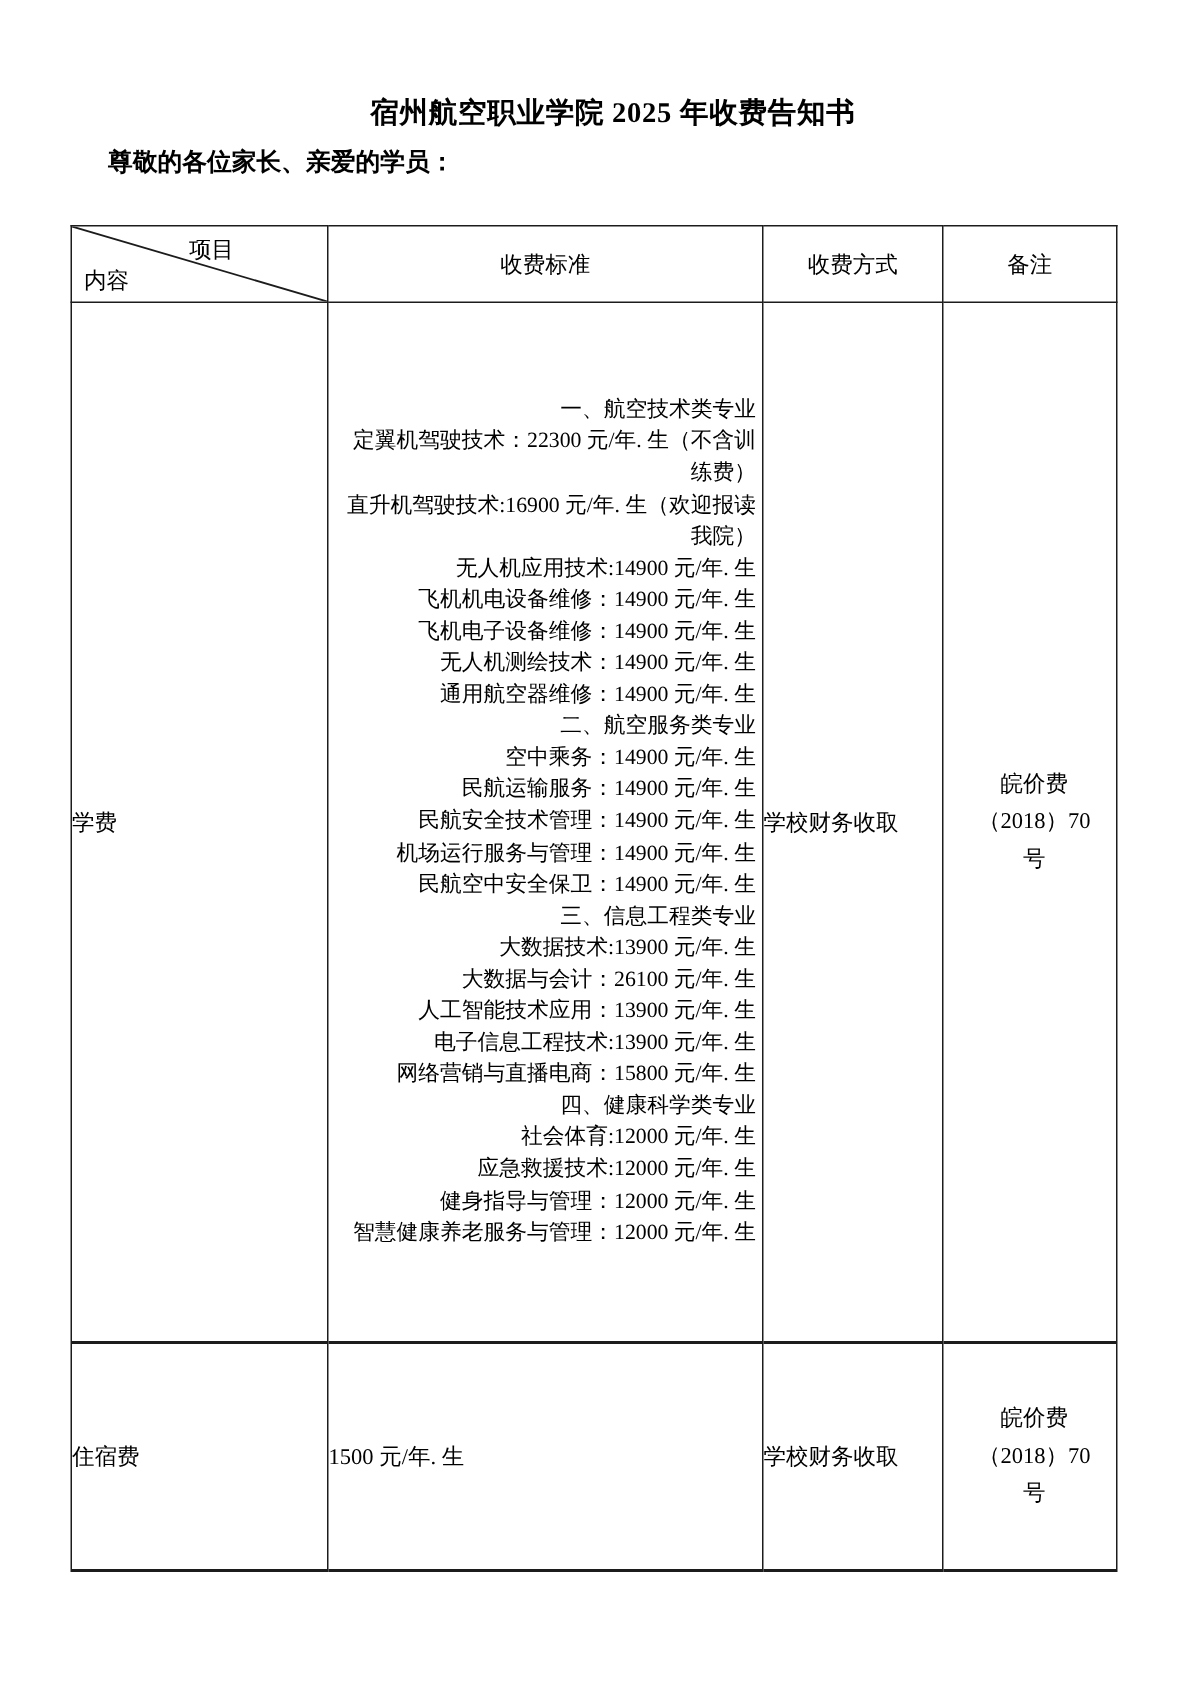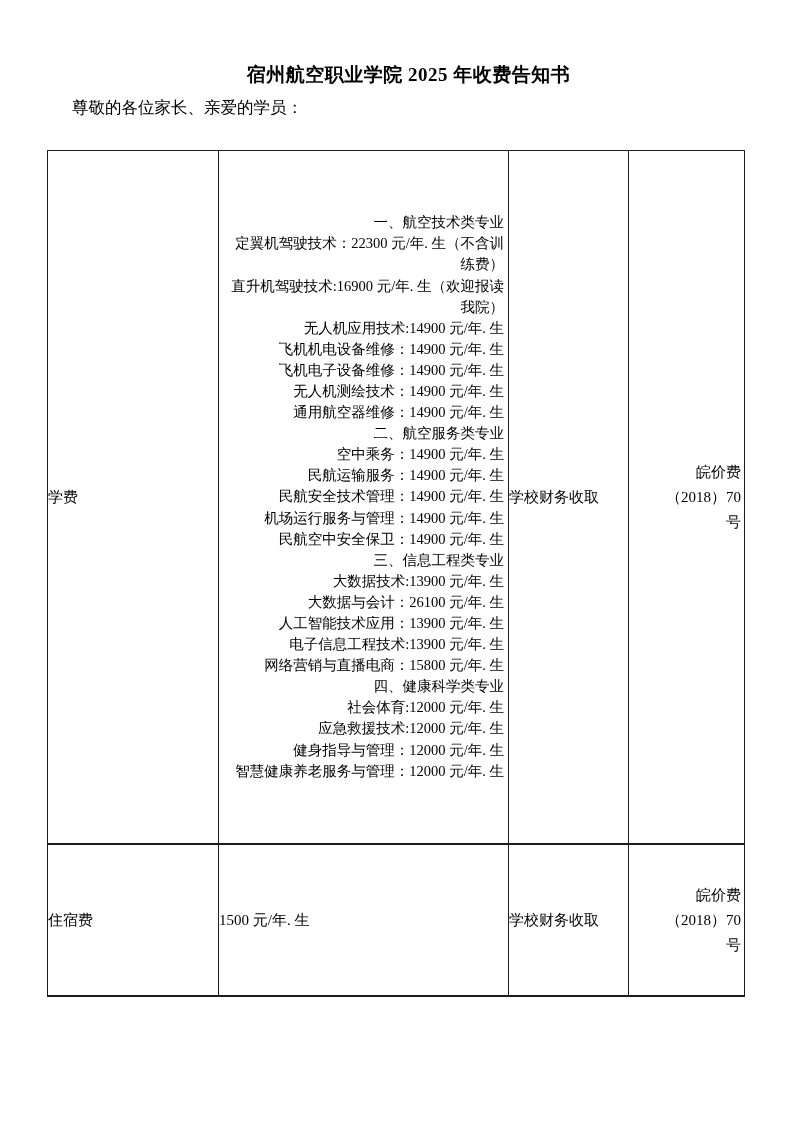--- a/index.html
+++ b/index.html
@@ -19,21 +19,21 @@
     text-align: center;
     font-size: 19px;
     font-weight: bold;
     letter-spacing: 0.5px;
     padding-left: 12px;
   }
   .greeting {
     position: absolute;
     top: 97px; left: 72px;
     font-size: 16.5px;
-    font-weight: normal;
+    font-weight: bold;
     font-family: "Liberation Sans", sans-serif;
   }
   .intro {
     position: absolute;
     top: 127px; left: 85px;
     font-size: 15.5px;
   }
 
   table.fee-table {
     position: absolute;
@@ -74,21 +74,21 @@
 
   td.standard-cell {
     text-align: right;
     padding-left: 8px;
     padding-right: 4px;
     font-size: 14.5px;
     line-height: 21.1px;
   }
   td.center-cell { }
   td.note-cell {
-    text-align: right;
+    text-align: center;
     padding-left: 9px;
     padding-right: 3px;
     font-size: 15px;
     line-height: 25px;
   }
 </style>
 </head>
 <body>
 
 <div class="page">
@@ -99,20 +99,32 @@
 
 
   <table class="fee-table">
     <colgroup>
       <col class="col-item">
       <col class="col-standard">
       <col class="col-method">
       <col class="col-note">
     </colgroup>
     <tbody>
+      <tr class="header-row">
+        <td class="corner-cell">
+          <svg viewBox="0 0 171 50" preserveAspectRatio="none">
+            <line x1="0" y1="0" x2="171" y2="50" stroke="#1c1c1c" stroke-width="1.2"></line>
+          </svg>
+          <span class="corner-top">项目</span>
+          <span class="corner-bottom">内容</span>
+        </td>
+        <td>收费标准</td>
+        <td>收费方式</td>
+        <td>备注</td>
+      </tr>
 
       <tr class="tuition-row">
         <td class="center-cell">学费</td>
         <td class="standard-cell">
             <div>一、航空技术类专业</div>
             <div>定翼机驾驶技术：22300 元/年. 生（不含训练费）</div>
             <div>直升机驾驶技术:16900 元/年. 生（欢迎报读我院）</div>
             <div>无人机应用技术:14900 元/年. 生</div>
             <div>飞机机电设备维修：14900 元/年. 生</div>
             <div>飞机电子设备维修：14900 元/年. 生</div>

